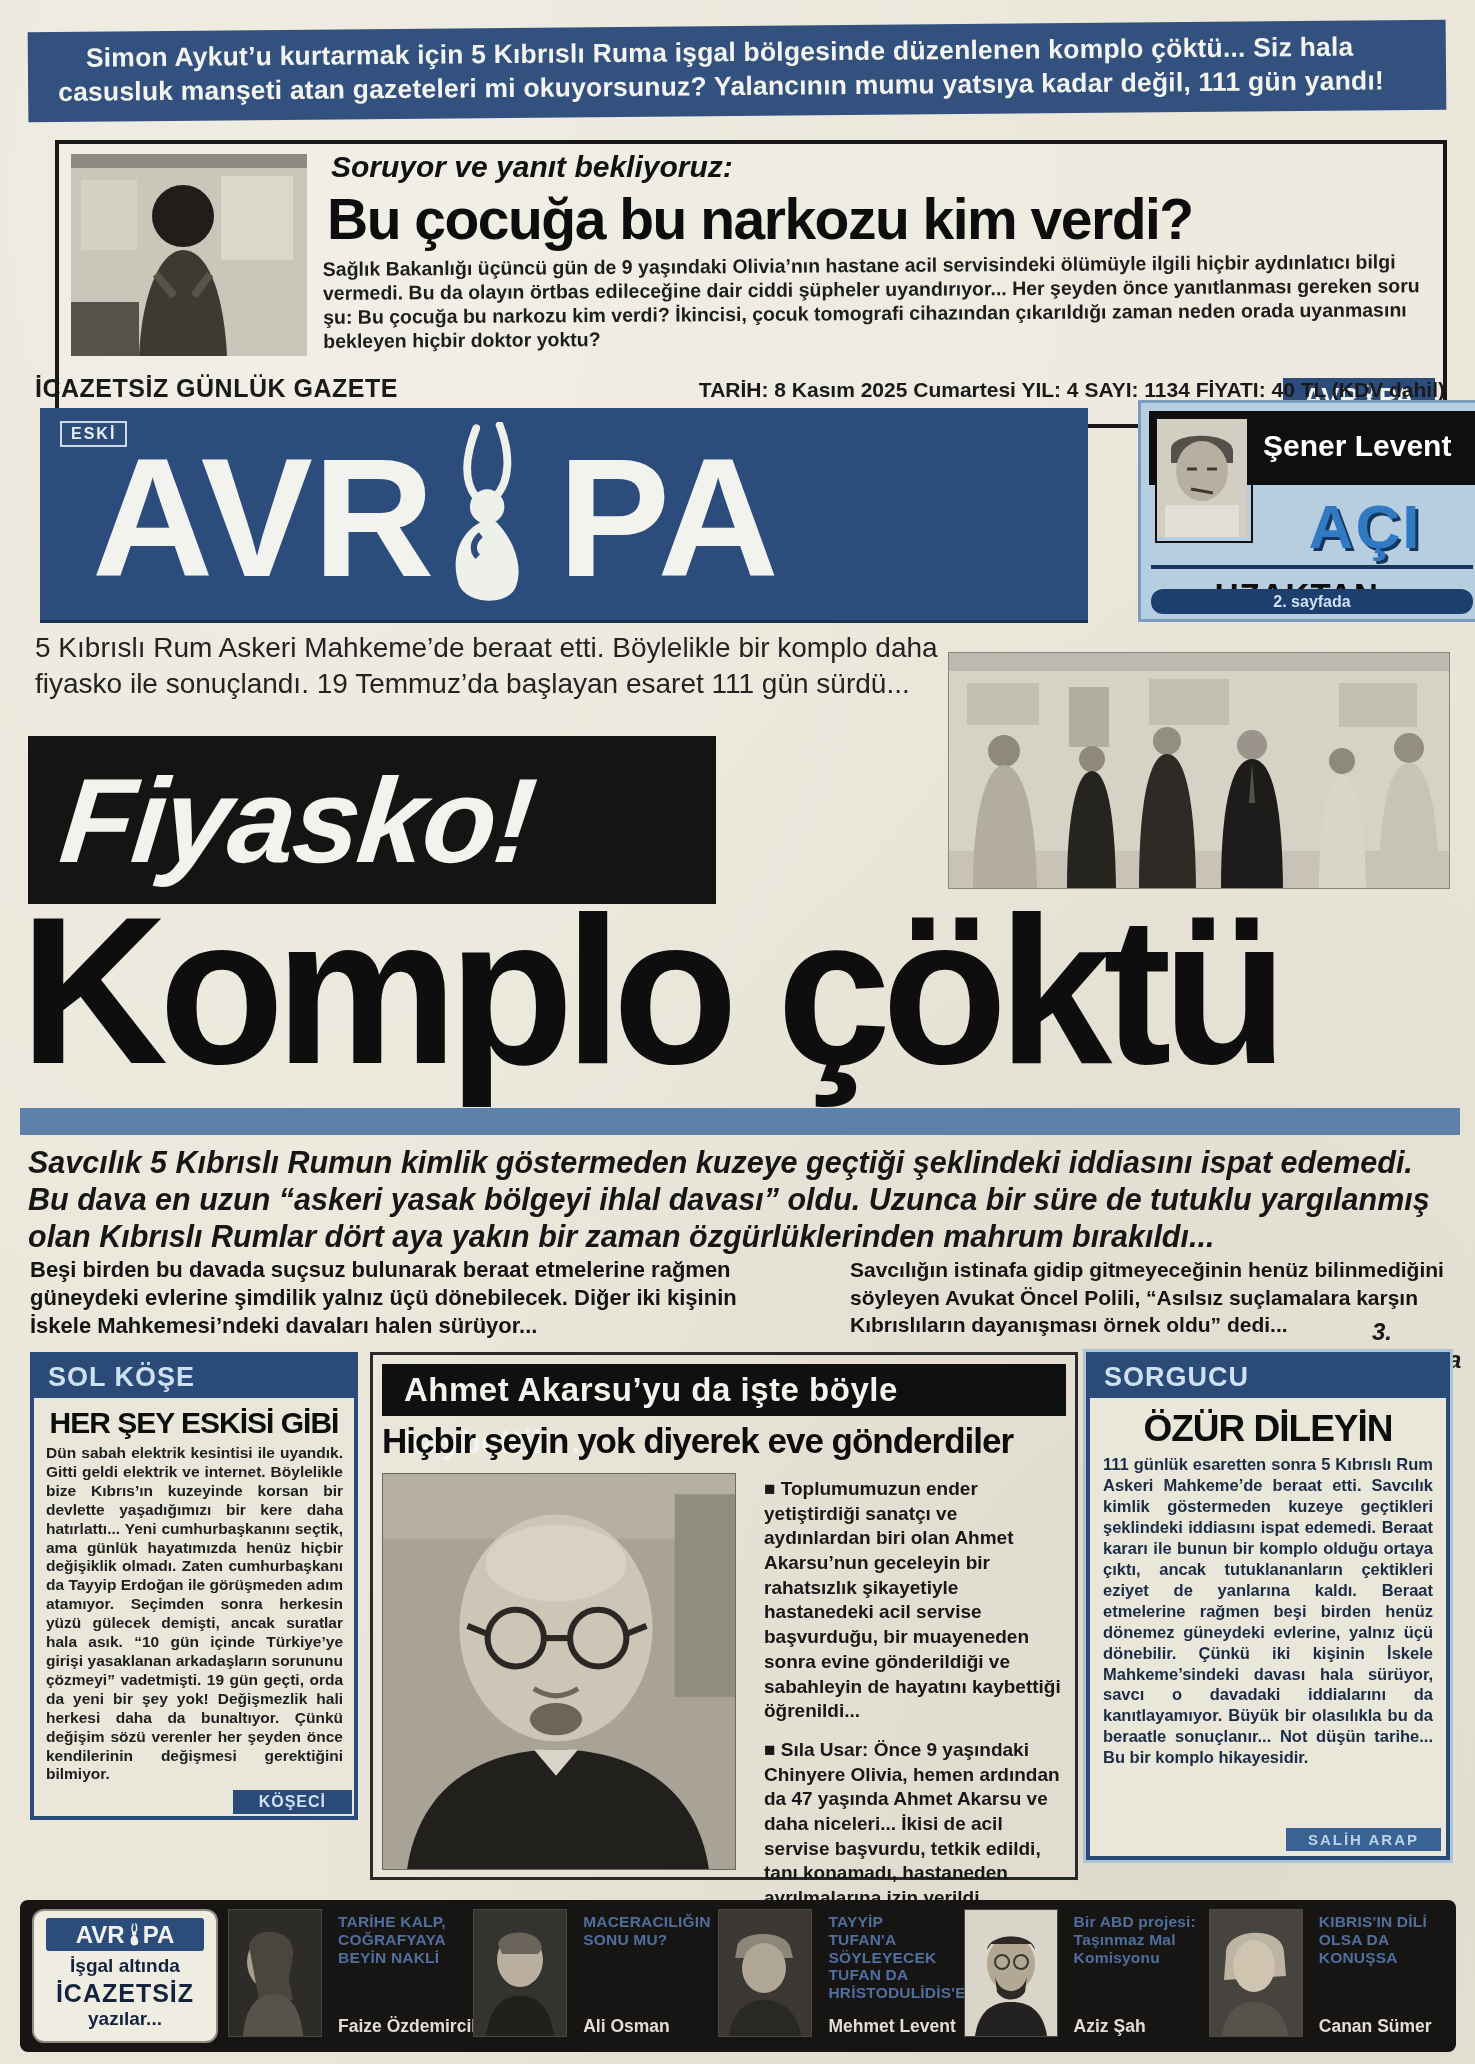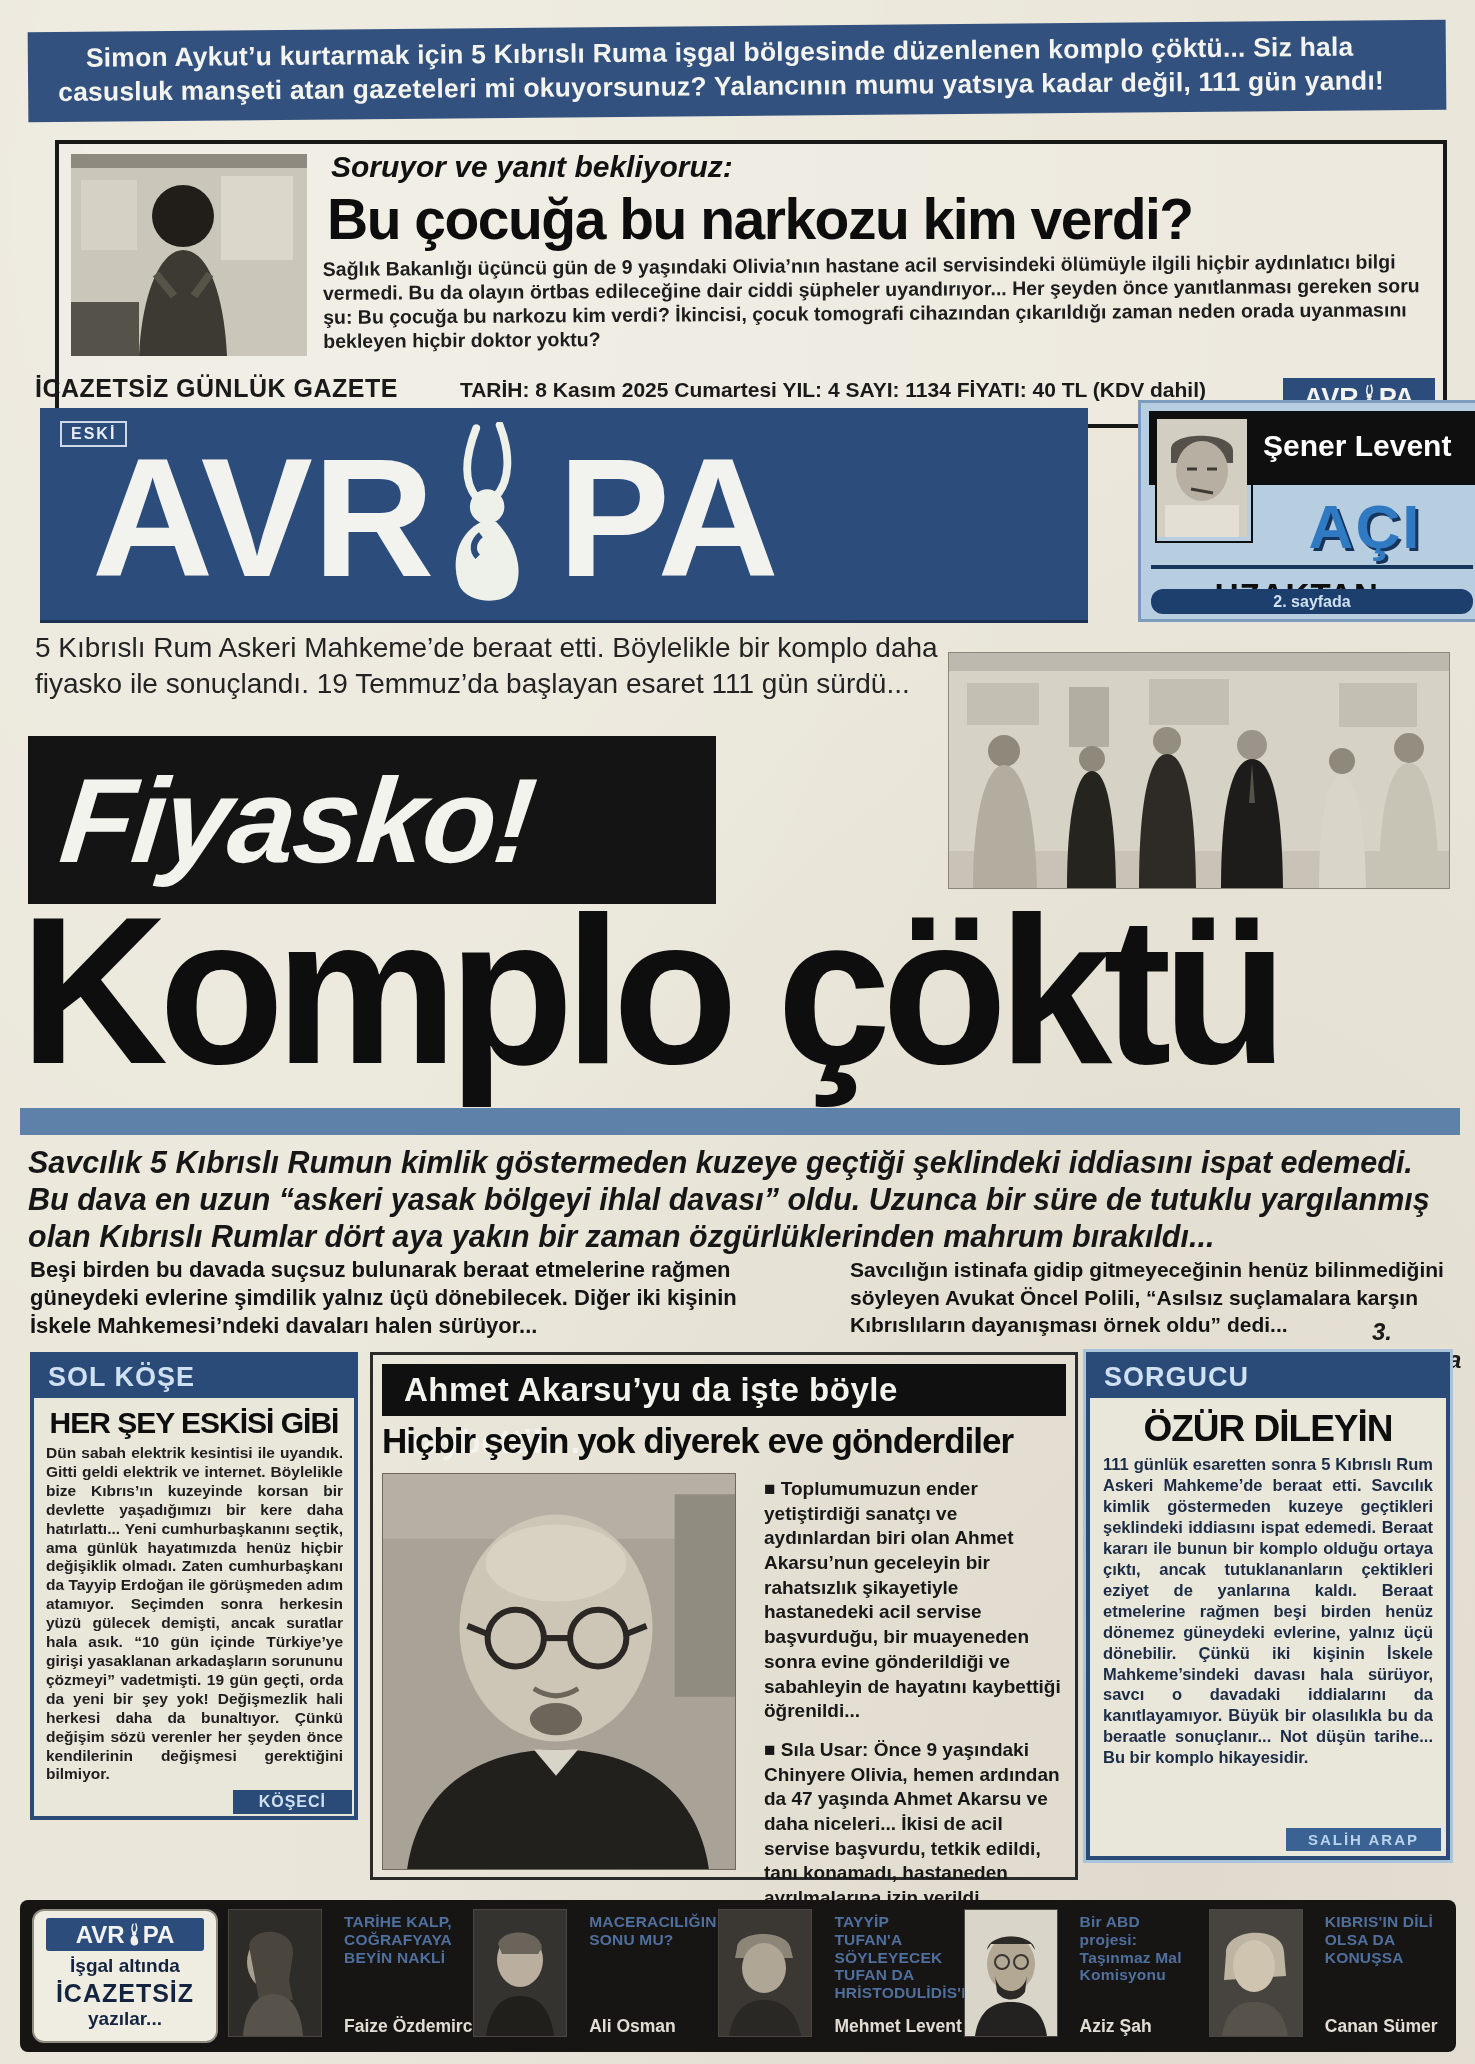--- a/index.html
+++ b/index.html
@@ -19,21 +19,21 @@
   .top-banner .l2{margin-left:-28px;}
   
   .qbox{left:55px;top:140px;width:1392px;height:288px;border:4px solid #181818;box-sizing:border-box;background:rgba(255,255,255,.15);}
   .qphoto{left:12px;top:10px;width:236px;height:202px;}
   .qkicker{left:272px;top:6px;font-style:italic;font-weight:bold;font-size:30px;color:#111;}
   .qhead{left:268px;top:42px;font-size:57px;font-weight:bold;letter-spacing:-1.5px;color:#0d0d0d;white-space:nowrap;}
   .qbody{left:264px;top:110px;width:1122px;font-size:19.5px;font-weight:bold;line-height:1.23;color:#1d1d1d;transform:rotate(-.4deg);}
   .minilogo{display:flex;align-items:center;justify-content:center;gap:2px;background:#2c4c7c;color:#f2f2ee;font-weight:bold;}
   .qlogo{right:8px;bottom:6px;width:152px;height:40px;font-size:27px;}
   
-  .dateline{left:35px;top:374px;width:1410px;display:flex;align-items:baseline;gap:62px;}
+  .dateline{left:35px;top:374px;width:1410px;display:flex;align-items:baseline;gap:62px;justify-content:space-between;}
   .dateline .dl-left{font-size:25px;font-weight:bold;letter-spacing:.5px;}
   .dateline .dl-right{font-size:21px;font-weight:bold;}
   
   .masthead{left:40px;top:408px;width:1048px;height:212px;background:#2c4c7c;box-shadow:0 3px 0 #1c3152;}
   .eski{left:20px;top:13px;border:2px solid #cfd8e8;color:#e8edf5;font-size:16px;font-weight:bold;
     letter-spacing:2px;padding:2px 9px;}
   .mast-letters{color:#f2f2ee;font-weight:bold;font-size:168px;line-height:1;top:26px;}
   .mast-avr{left:52px;}
   .mast-pa{left:518px;}
   .mast-rabbit{left:385px;top:14px;}
@@ -87,21 +87,21 @@
     padding:3px 22px;letter-spacing:2px;}
   
   .footer{left:20px;top:1900px;width:1436px;height:152px;background:#171513;border-radius:8px;
     display:flex;align-items:center;gap:10px;padding:0 12px;box-sizing:border-box;}
   .flogo{width:186px;height:134px;background:#efece2;border-radius:12px;border:2px solid #8f8b80;
     box-sizing:border-box;text-align:center;padding-top:5px;flex:none;}
   .flogo-bar{margin:2px auto 3px;width:158px;height:33px;font-size:24px;border-radius:3px;}
   .fl1{font-size:19px;font-weight:bold;color:#14233f;line-height:1.25;}
   .fl2{font-size:25px;font-weight:bold;color:#14233f;letter-spacing:1px;line-height:1.2;}
   .fl3{font-size:19px;font-weight:bold;color:#14233f;}
-  .fentry{flex:1;display:flex;gap:22px;height:134px;min-width:0;}
+  .fentry{flex:1;display:flex;gap:16px;height:134px;min-width:0;}
   .fphoto{width:92px;height:126px;flex:none;border:1px solid #4a4742;}
   .ftext{display:flex;flex-direction:column;min-width:0;padding:4px 0 6px;}
   .ftitle{color:#4f6f9e;font-size:15.5px;font-weight:bold;line-height:1.15;letter-spacing:.2px;}
   .fname{color:#e2ddd4;font-size:17.5px;font-weight:bold;margin-top:auto;white-space:nowrap;}
   svg{display:block;}
 </style>
 </head>
 <body>
 
 <div class="page">

